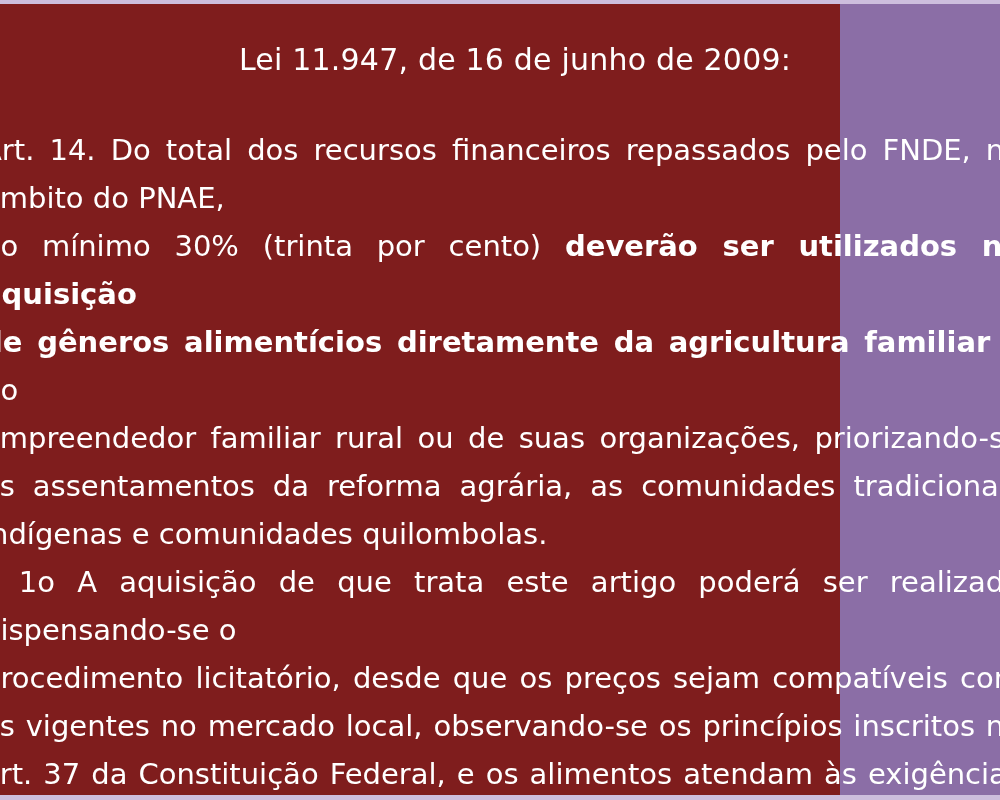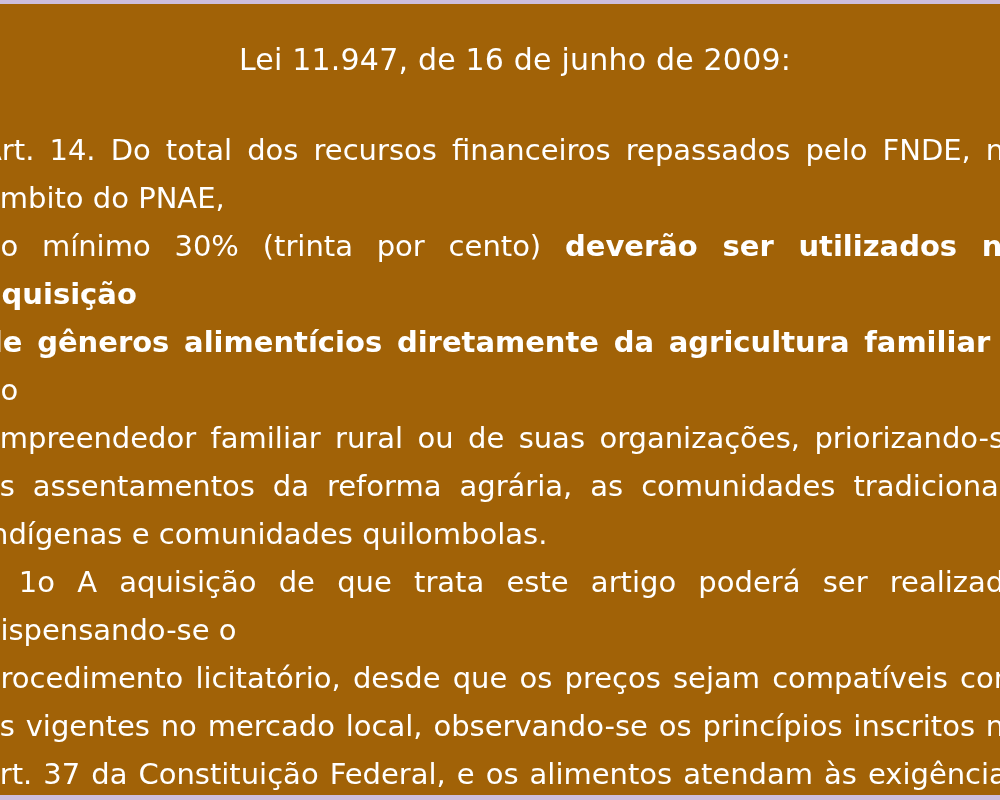--- a/index.html
+++ b/index.html
@@ -8,23 +8,23 @@
   }
   body {
     width: 1000px;
     height: 800px;
     background: #8b6ea6;
     font-family: "DejaVu Sans", sans-serif;
     overflow: hidden;
   }
   .slide {
     position: relative;
-    width: 1000px;
+    width: 840px;
     height: 800px;
-    background: #a16207;
+    background: #7f1d1d;
     box-sizing: border-box;
   }
   
   .edge-line-top {
     position: absolute;
     left: 0;
     top: 0;
     width: 1000px;
     height: 4px;
     background: #cdbedd;

